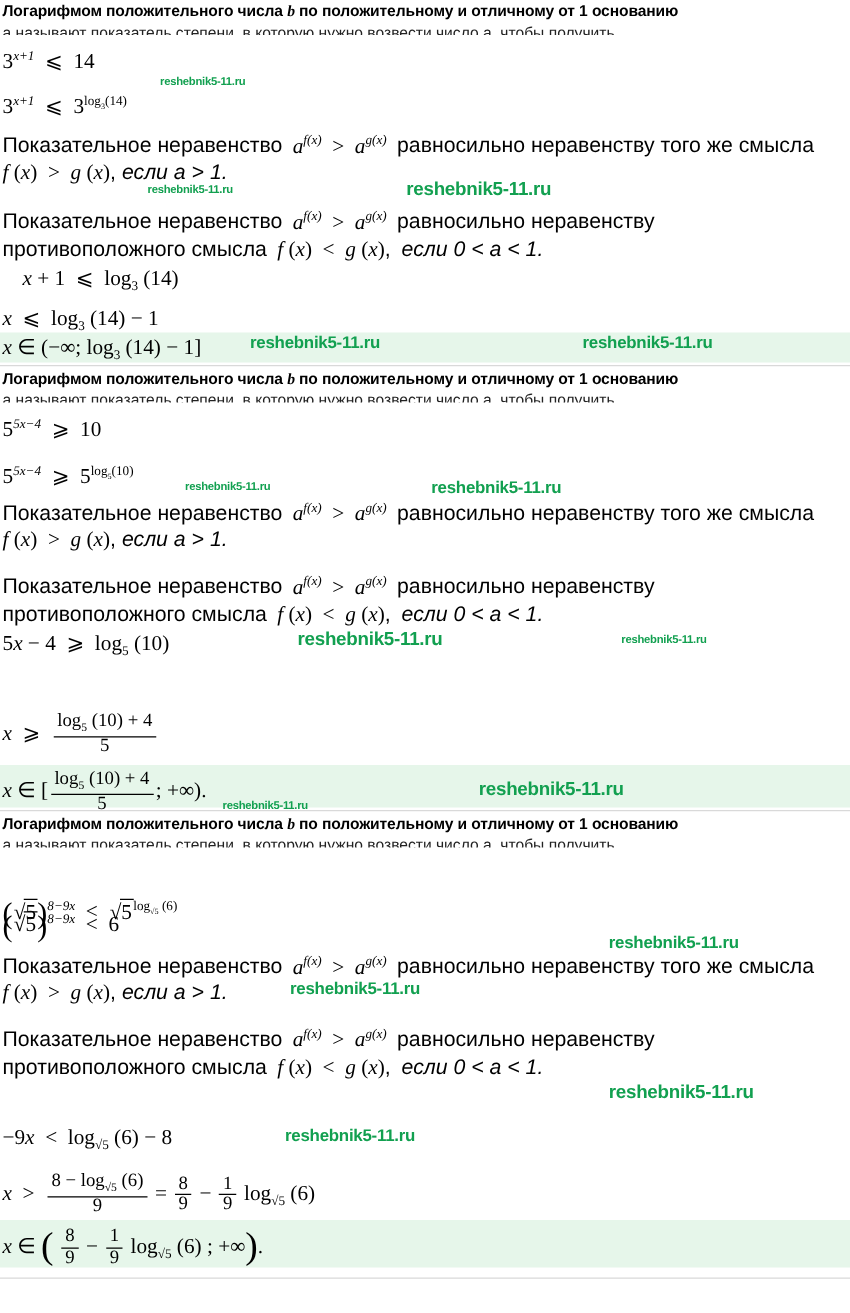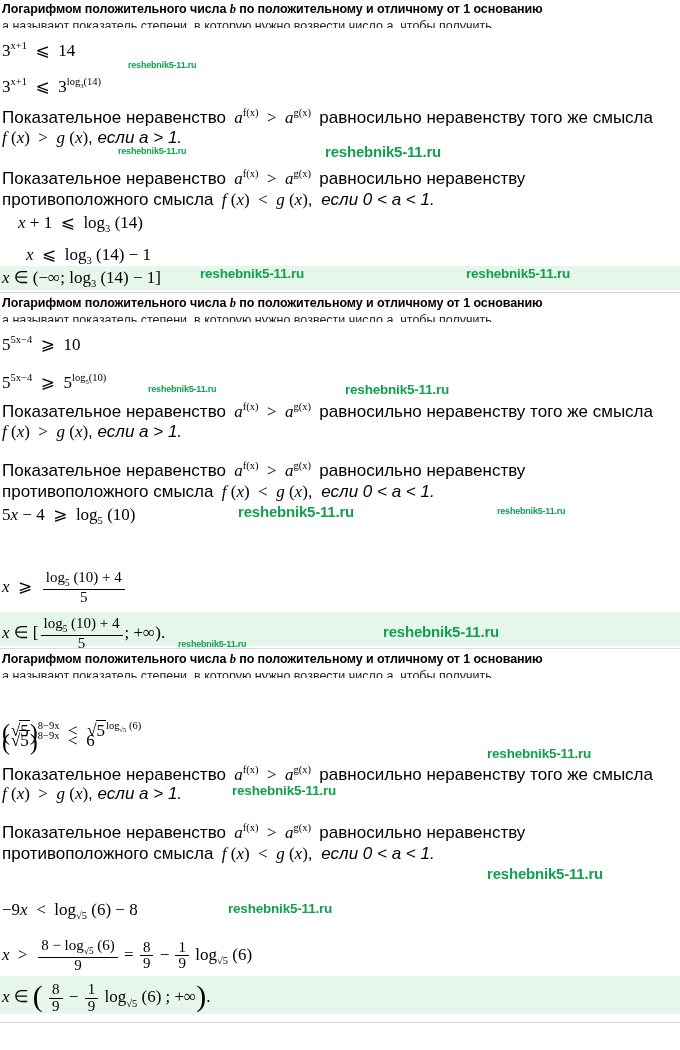--- a/index.html
+++ b/index.html
@@ -59,20 +59,21 @@
   .m i, .it {
     font-style: italic;
   }
   .txt {
     font-family: "Liberation Sans", sans-serif;
     font-size: 17px;
   }
   sup {
     font-size: 0.62em;
     vertical-align: super;
+    font-style: italic;
   }
   sub {
     font-size: 0.62em;
     vertical-align: sub;
     font-style: normal;
   }
   sup.up {
     font-style: normal;
   }
   .frac {
@@ -178,21 +179,21 @@
   </div>
   <div class="abs" style="left:2px; top:190px;">
     <span class="txt">противоположного смысла</span>
     <span class="m">&nbsp;<i>f</i>&nbsp;(<i>x</i>) &nbsp;&lt;&nbsp; <i>g</i>&nbsp;(<i>x</i>)<span class="txt">,&nbsp;</span></span>
     <span class="txt it">если 0 &lt; a &lt; 1.</span>
   </div>
 
   <div class="abs m" style="left:18px; top:213px;">
     <i>x</i> + 1 &nbsp;⩽&nbsp; log<sub>3</sub> (14)
   </div>
-  <div class="abs m" style="left:2px; top:245px;margin-left:24px;">
+  <div class="abs m" style="left:2px; top:245px;">
     <i>x</i> &nbsp;⩽&nbsp; log<sub>3</sub> (14) − 1
   </div>
 
   <div class="abs ans" style="left:0; top:266px; width:680px; height:24px;"></div>
   <div class="abs m" style="left:2px; top:268px;">
     <i>x</i> ∈ (−∞; log<sub>3</sub> (14) − 1]
   </div>
   <div class="abs wm md" style="left:200px; top:266px;">reshebnik5-11.ru</div>
   <div class="abs wm md" style="left:466px; top:266px;">reshebnik5-11.ru</div>
 

